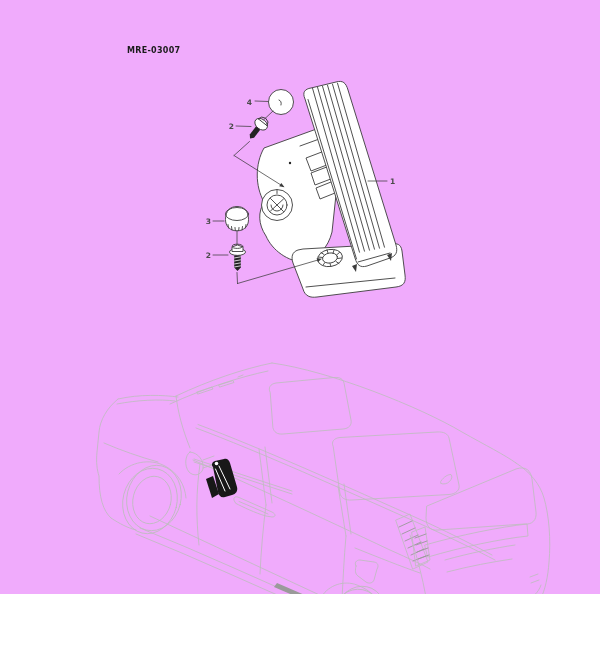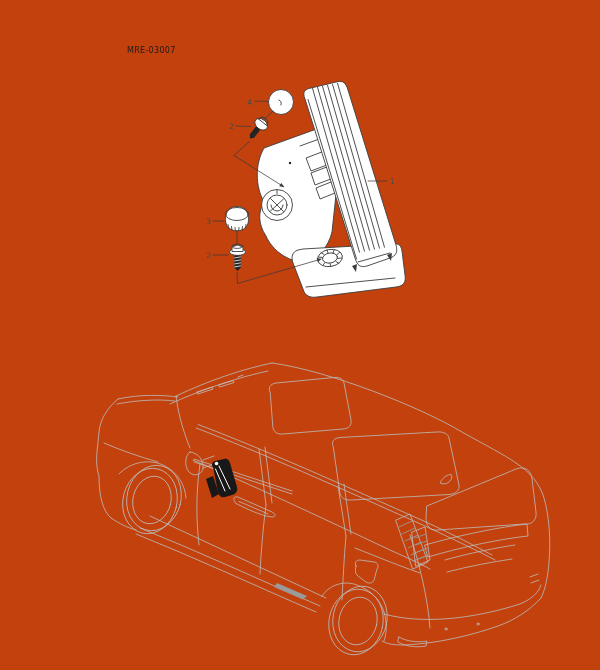--- a/index.html
+++ b/index.html
@@ -1,17 +1,17 @@
 <!DOCTYPE html>
 <html><head>
 <meta charset="utf-8">
 <style>
   html,body{margin:0;padding:0;background:#ffffff;}
-  .sheet{position:relative;width:600px;height:670px;background:#c2410c;overflow:hidden;
-         font-family:"DejaVu Sans",sans-serif;}
+  .sheet{position:relative;width:600px;height:594px;background:#f0abfc;overflow:hidden;
+         font-family:"DejaVu Sans",sans-serif;font-weight:bold;}
   .code-label{position:absolute;left:127px;top:46px;font-size:8px;line-height:10px;
               color:#1c1c1c;letter-spacing:0.3px;}
   svg{position:absolute;left:0;top:0;}
   
   .part{stroke:#3c3c3c;stroke-width:0.9;fill:none;stroke-linecap:round;stroke-linejoin:round;}
   .part-fill{stroke:#3c3c3c;stroke-width:0.9;fill:#ffffff;stroke-linejoin:round;}
   .part-dark{fill:#242424;stroke:none;}
   .thread{stroke:#ffffff;stroke-width:0.8;fill:none;}
   .leader{stroke:#3c3c3c;stroke-width:0.75;fill:none;stroke-linecap:round;}
   .arrow{fill:#3c3c3c;stroke:none;}

